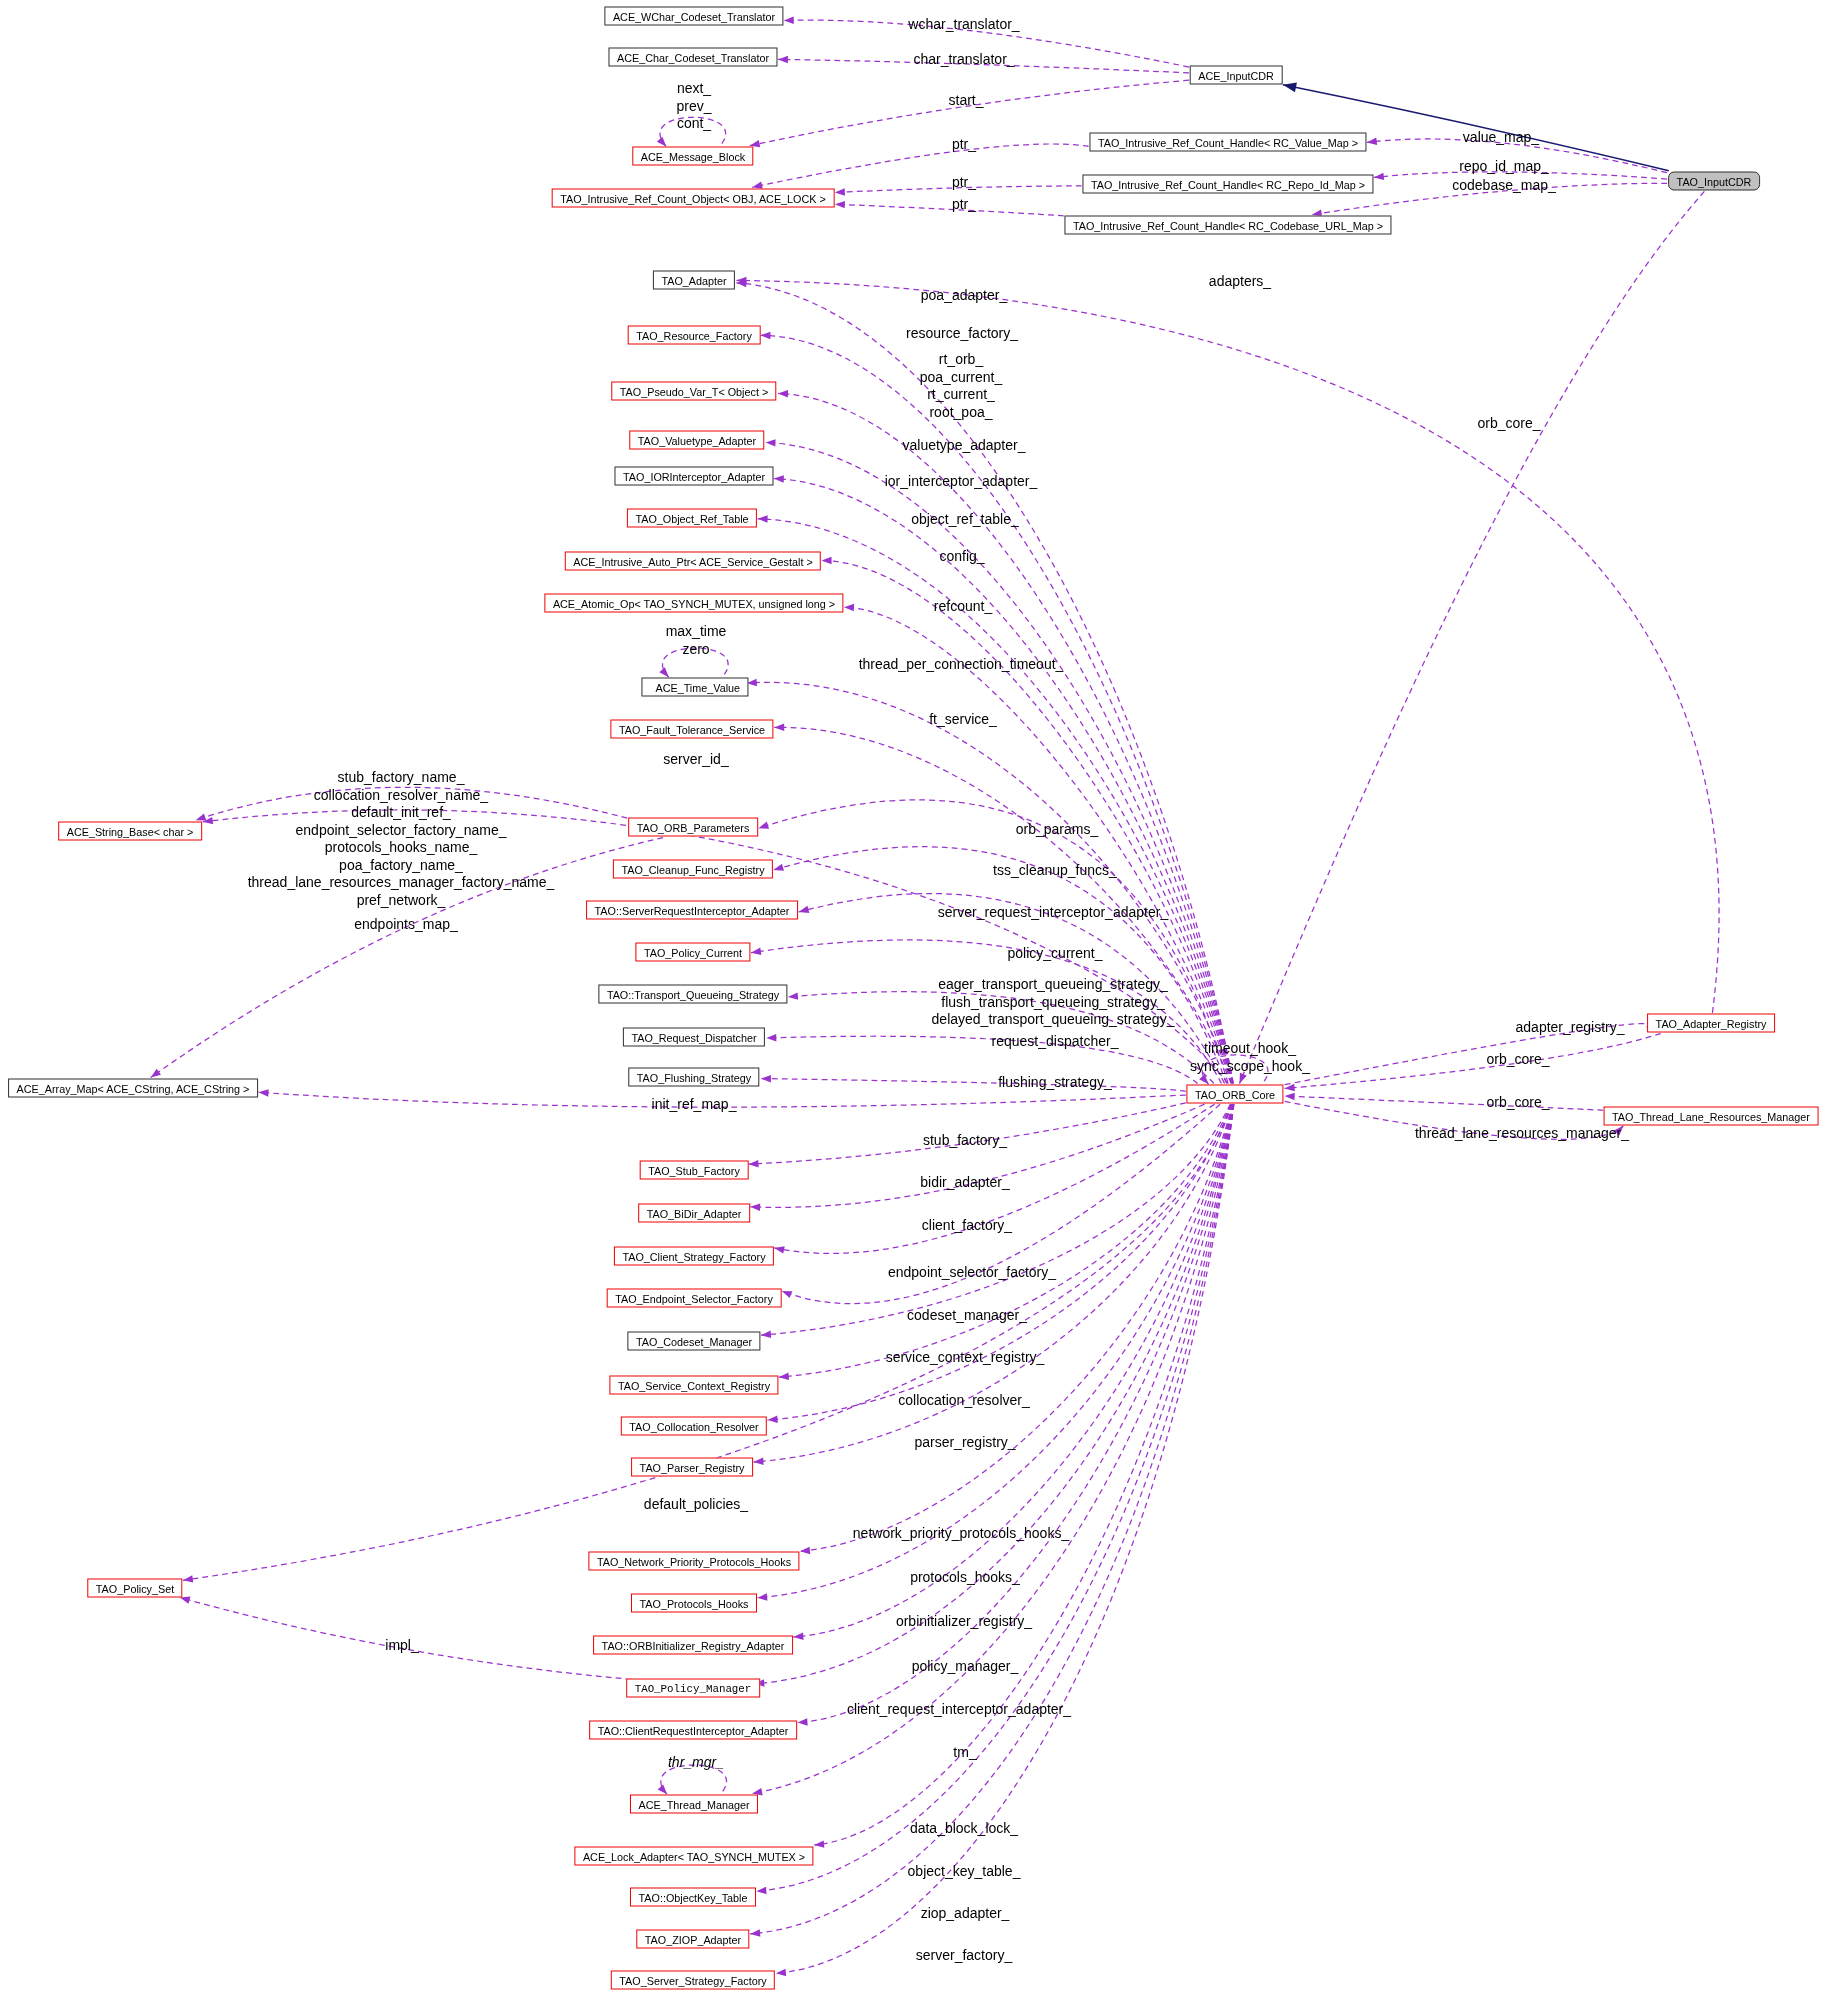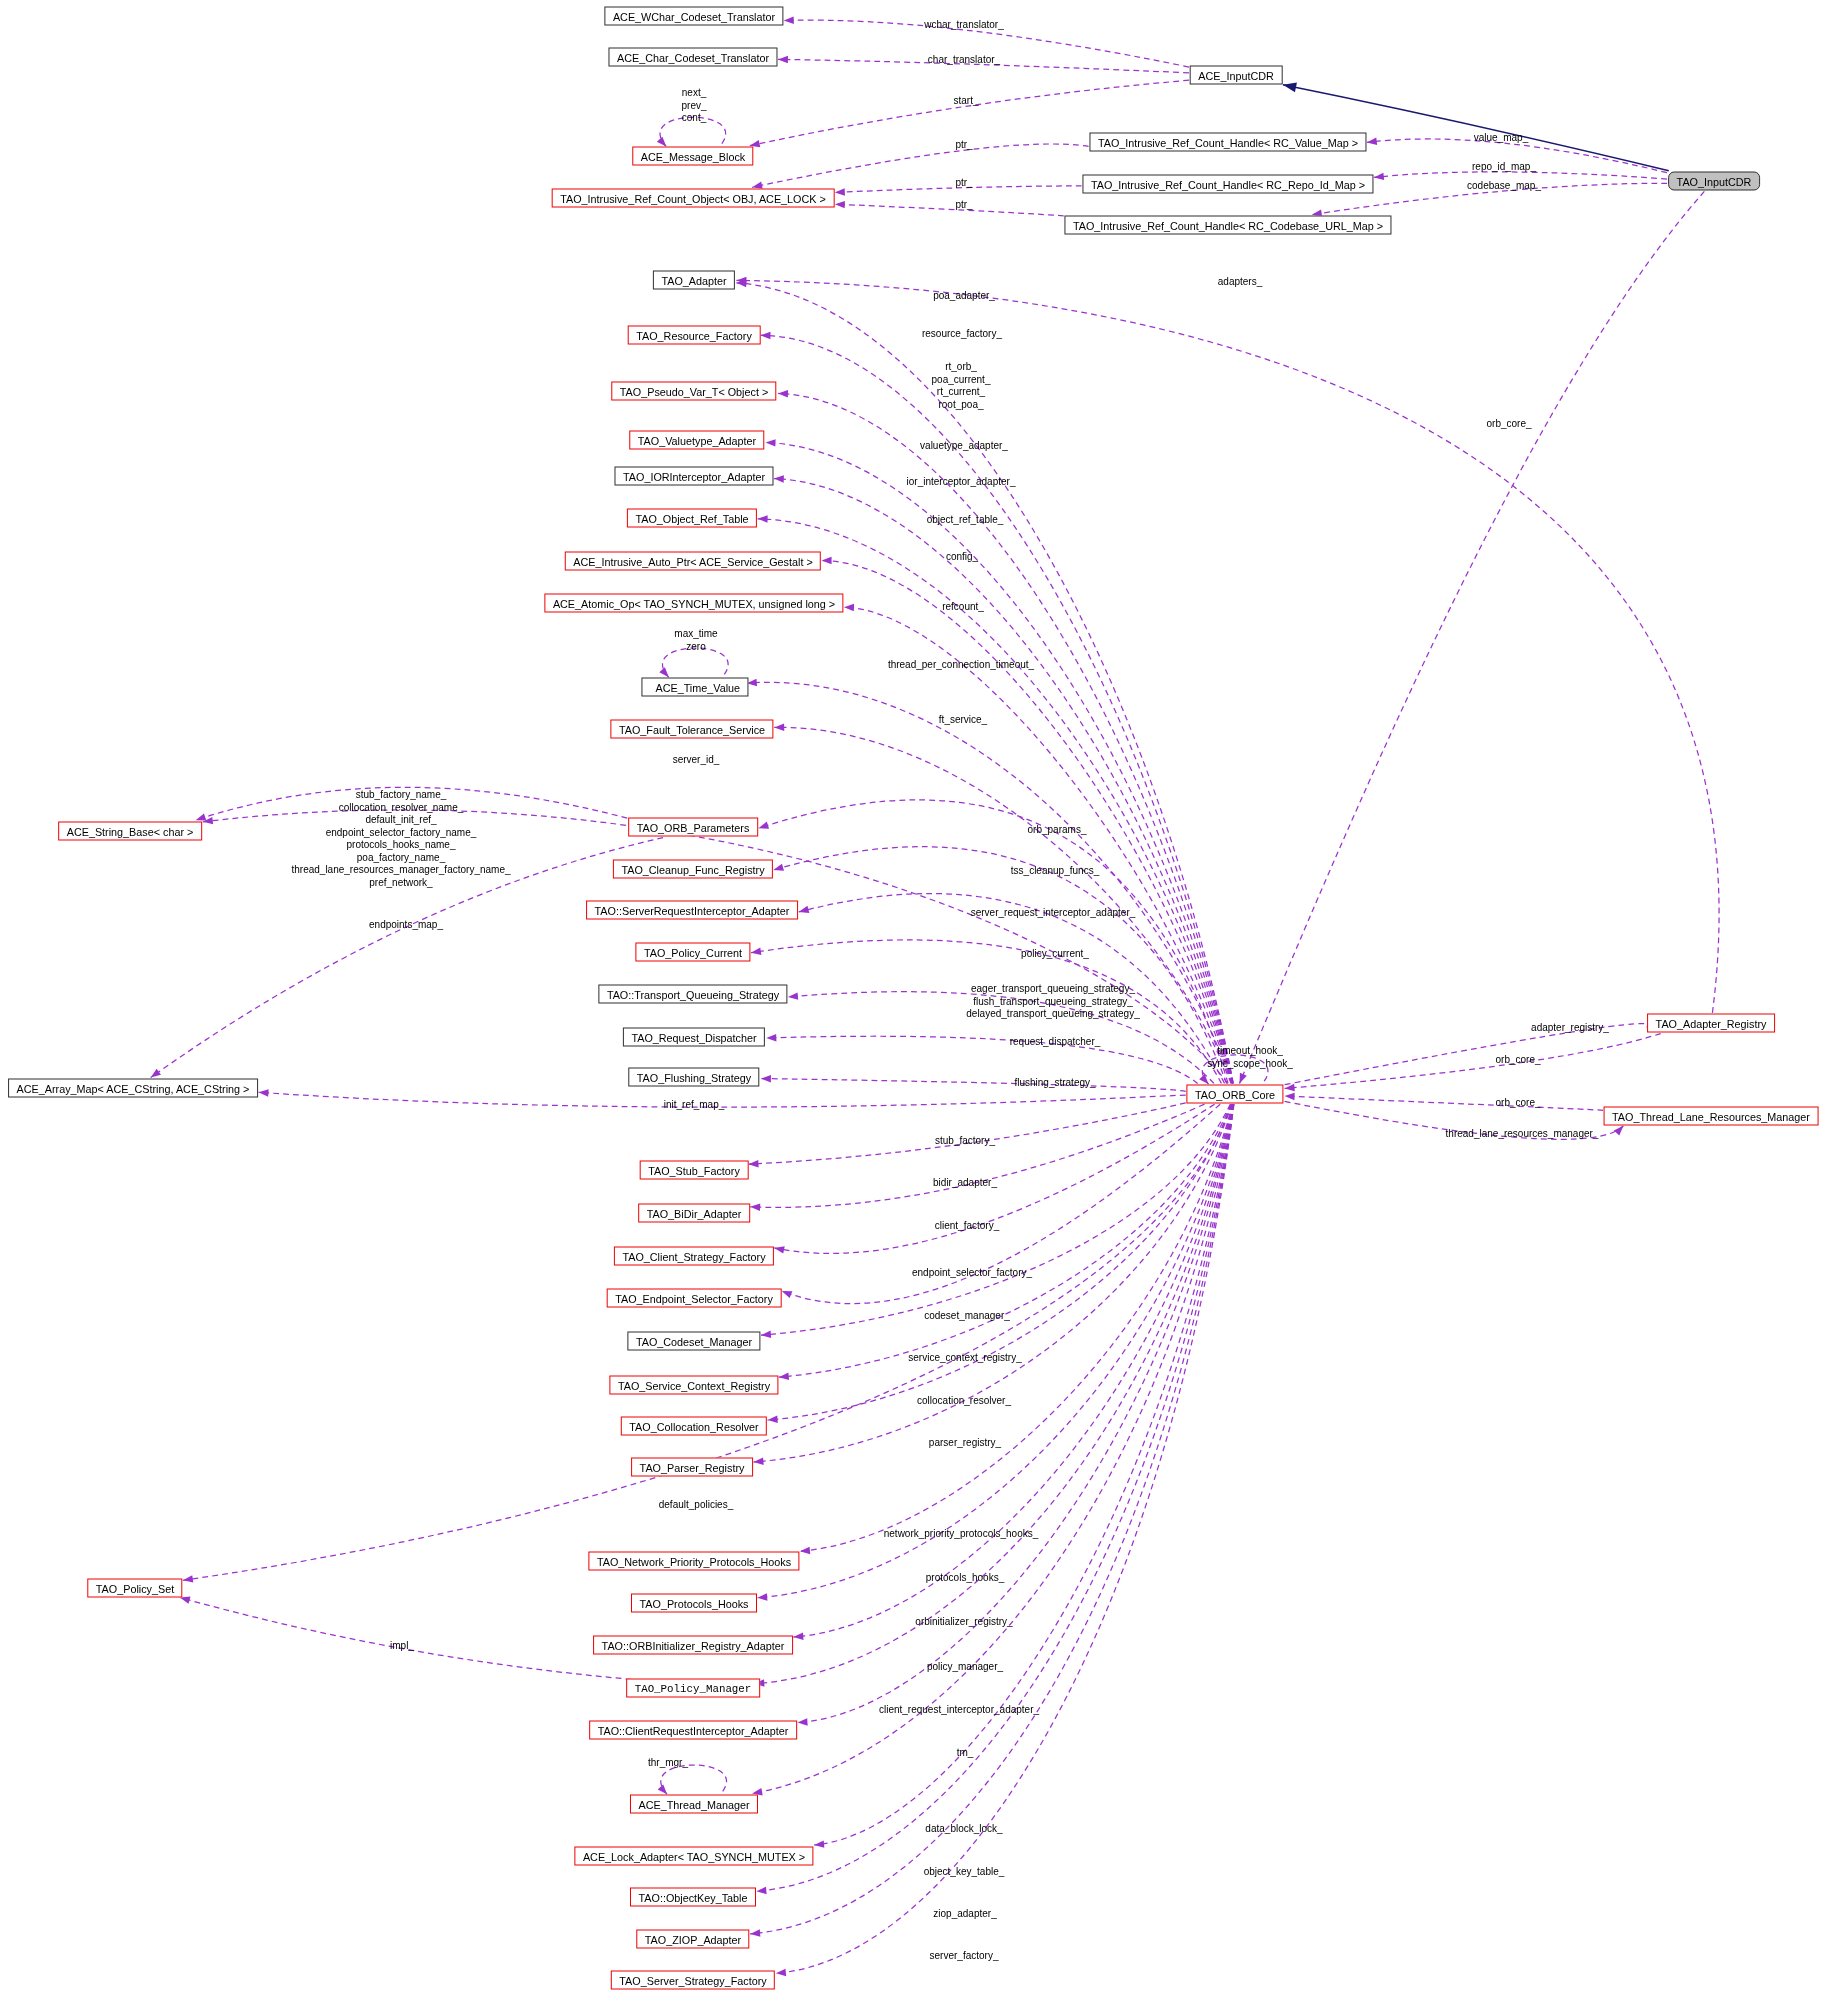--- a/index.html
+++ b/index.html
@@ -1,18 +1,18 @@
 <!DOCTYPE html>
 <html style="font-size:13.3px"><head>
 <meta charset="utf-8">
 <style>
   html,body{margin:0;padding:0;background:#ffffff;}
   #stage{position:relative;font-family:"Liberation Sans",sans-serif;background:#ffffff;overflow:hidden;}
   #edges{position:absolute;left:0;top:0;z-index:1;}
-  .elabel{position:absolute;transform:translate(-50%,-50%);font-size:10px;line-height:1.25;
+  .elabel{position:absolute;transform:translate(-50%,-50%);font-size:14px;line-height:1.25;
           white-space:pre;text-align:center;color:#000;z-index:2;}
   .node{position:absolute;transform:translate(-50%,-50%);background:#fff;border:1.7px solid #2f2f2f;
         padding:2.5px 7.5px;font-size:10.8px;white-space:nowrap;color:#000;z-index:3;}
   .node.red{border-color:#ee0000;}
   .node.gray{background:#c0c0c0;border-radius:6px;}
 </style>
 </head>
 <body>
 
 <div id="stage" style="width: 1830px; height: 2014px;">
@@ -253,20 +253,20 @@
     <div class="elabel" style="left: 965px; top: 1358px;">service_context_registry_</div>
     <div class="elabel" style="left: 964px; top: 1401px;">collocation_resolver_</div>
     <div class="elabel" style="left: 965px; top: 1443px;">parser_registry_</div>
     <div class="elabel" style="left: 696px; top: 1505px;">default_policies_</div>
     <div class="elabel" style="left: 961px; top: 1534px;">network_priority_protocols_hooks_</div>
     <div class="elabel" style="left: 965px; top: 1578px;">protocols_hooks_</div>
     <div class="elabel" style="left: 964px; top: 1622px;">orbinitializer_registry_</div>
     <div class="elabel" style="left: 965px; top: 1667px;">policy_manager_</div>
     <div class="elabel" style="left: 959px; top: 1710px;">client_request_interceptor_adapter_</div>
     <div class="elabel" style="left: 965px; top: 1753px;">tm_</div>
-    <div class="elabel" style="left: 668px; top: 1763px;">thr_mgr_</div>
+    <div class="elabel" style="left: 696px; top: 1763px; font-style: italic;">thr_mgr_</div>
     <div class="elabel" style="left: 964px; top: 1829px;">data_block_lock_</div>
     <div class="elabel" style="left: 964px; top: 1872px;">object_key_table_</div>
     <div class="elabel" style="left: 965px; top: 1914px;">ziop_adapter_</div>
     <div class="elabel" style="left: 964px; top: 1956px;">server_factory_</div>
     <div class="elabel" style="left: 402px; top: 1646px;">impl_</div>
   </div>
 
 
 </body></html>

